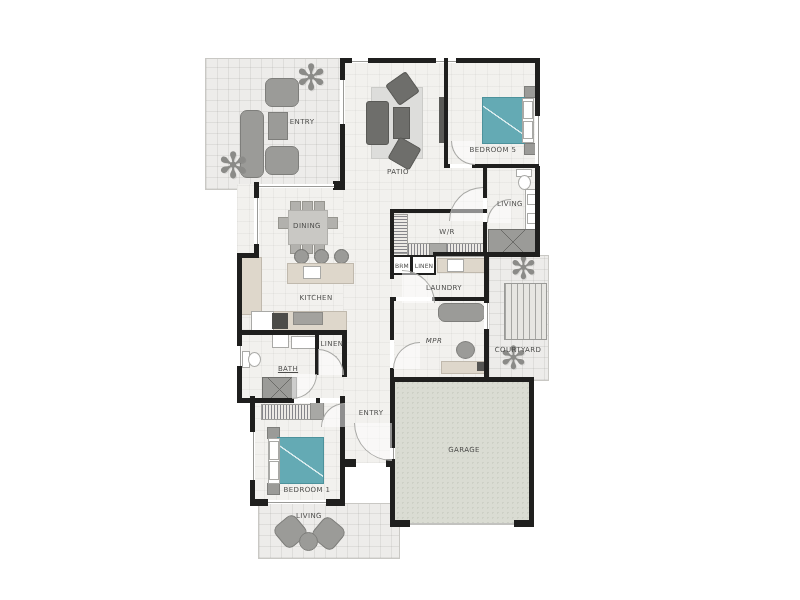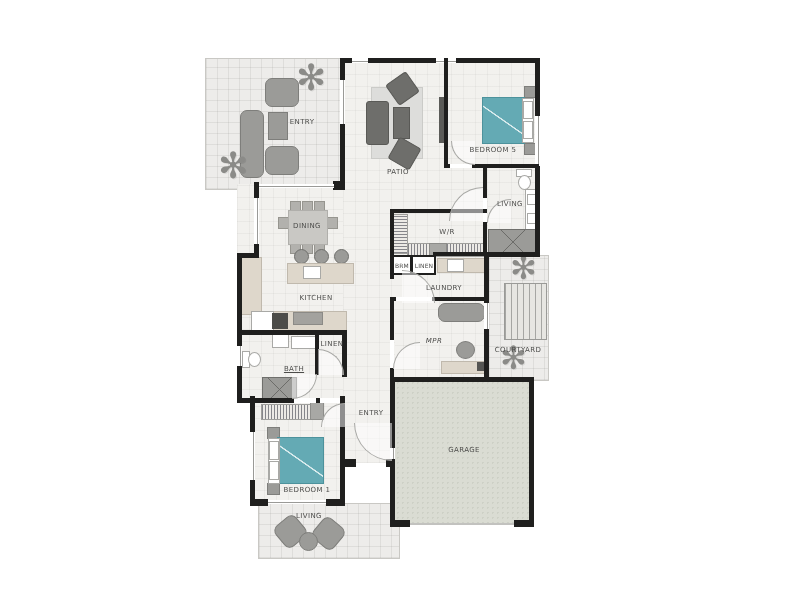--- a/index.html
+++ b/index.html
@@ -222,20 +222,20 @@
   <span class="label" style="left:493px;top:150px;">BEDROOM 5</span>
   <span class="label" style="left:510px;top:204px;">LIVING</span>
   <span class="label" style="left:447px;top:232px;">W/R</span>
   <span class="label label-sm" style="left:402px;top:265px;">BRM</span>
   <span class="label label-sm" style="left:424px;top:265px;">LINEN</span>
   <span class="label" style="left:444px;top:288px;">LAUNDRY</span>
   <span class="label" style="left:307px;top:226px;">DINING</span>
   <span class="label" style="left:316px;top:298px;">KITCHEN</span>
   <span class="label" style="left:434px;top:341px;font-style:italic;">MPR</span>
   <span class="label" style="left:518px;top:350px;">COURTYARD</span>
-  <span class="label" style="left:294px;top:369px;text-decoration:underline;">BATH</span>
+  <span class="label" style="left:288px;top:369px;text-decoration:underline;">BATH</span>
   <span class="label" style="left:332px;top:344px;">LINEN</span>
   <span class="label" style="left:371px;top:413px;">ENTRY</span>
   <span class="label" style="left:464px;top:450px;">GARAGE</span>
   <span class="label" style="left:307px;top:490px;">BEDROOM 1</span>
   <span class="label" style="left:309px;top:516px;">LIVING</span>
 
 </div>
 
 </body></html>

